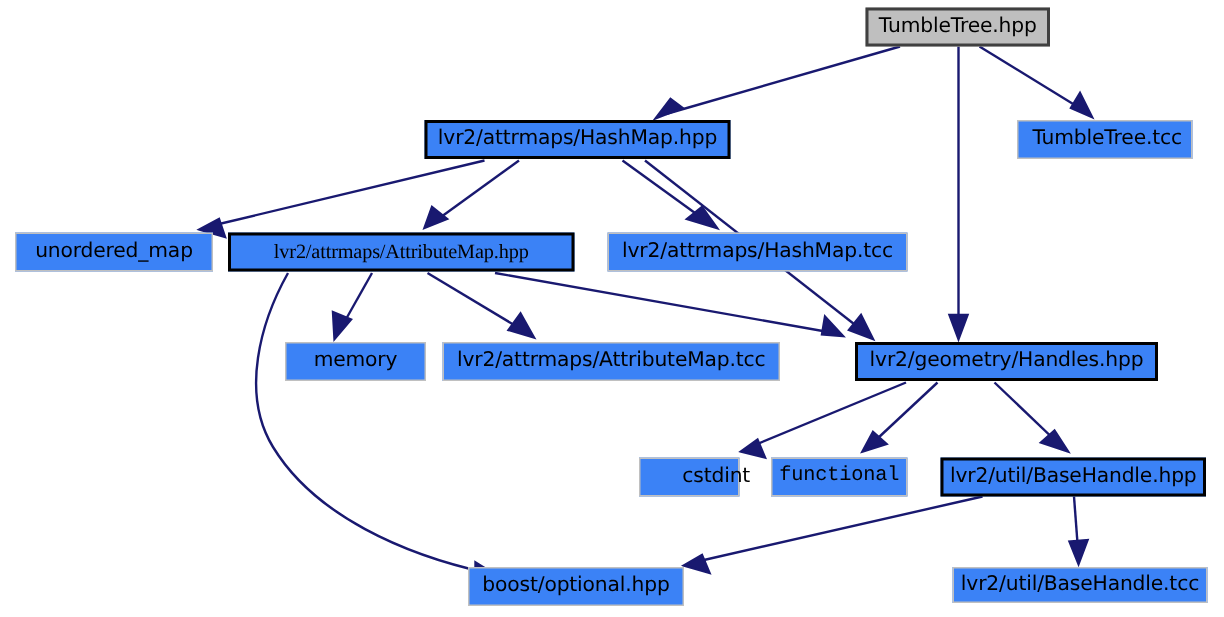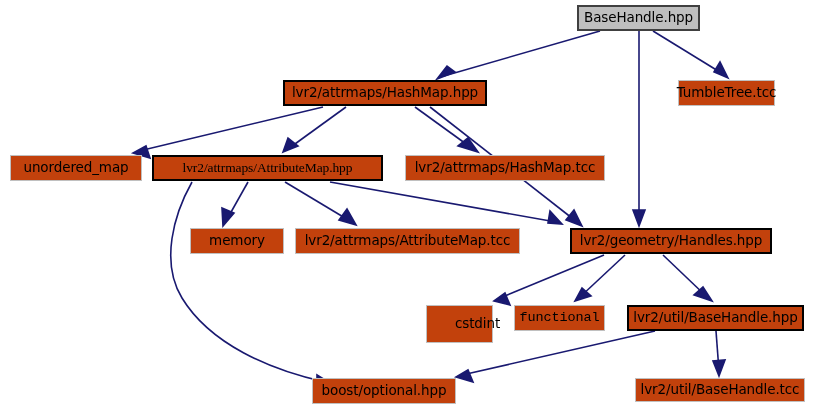--- a/index.html
+++ b/index.html
@@ -23,21 +23,21 @@
     height: 411px;
     pointer-events: none;
   }
   .node {
     position: absolute;
     box-sizing: border-box;
     display: flex;
     align-items: center;
     justify-content: center;
     white-space: nowrap;
-    background: #c2410c;
+    background: #3b82f6;
     color: #000000;
     font-size: 13.5px;
     line-height: 1;
     letter-spacing: -0.1px;
   }
   .node.plain {
     border: 1px solid #c0c0c0;
   }
   .node.bold {
     border: 2px solid #000000;
@@ -116,47 +116,47 @@
         <path d="M 655 331 L 462 375" fill="none" stroke="#191970" stroke-width="1.6"></path>
         <polygon points="456 377 473 382 468 370" fill="#191970" stroke="#191970" stroke-width="1.6"></polygon>
       </g>
       <g>
         <path d="M 716 331 L 719 371" fill="none" stroke="#191970" stroke-width="1.6"></path>
         <polygon points="719 376 725 360 713 361" fill="#191970" stroke="#191970" stroke-width="1.6"></polygon>
       </g>
     </svg>
   <div id="node-layer">
       <div class="node root" style="left: 577px; top: 5px; width: 123px; height: 26px;">
-        <span class="node-label">BaseHandle.hpp</span>
+        <span class="node-label">TumbleTree.hpp</span>
       </div>
       <div class="node bold" style="left: 283px; top: 80px; width: 204px; height: 26px;">
         <span class="node-label">lvr2/attrmaps/HashMap.hpp</span>
       </div>
-      <div class="node plain" style="left: 678px; top: 80px; width: 97px; height: 26px;">
+      <div class="node plain" style="left: 678px; top: 80px; width: 117px; height: 26px; justify-content: flex-end;">
         <span class="node-label">TumbleTree.tcc</span>
       </div>
       <div class="node plain" style="left: 10px; top: 155px; width: 132px; height: 26px;">
         <span class="node-label">unordered_map</span>
       </div>
       <div class="node bold" style="left: 152px; top: 155px; width: 231px; height: 26px; font-family: Liberation Serif, serif;">
         <span class="node-label">lvr2/attrmaps/AttributeMap.hpp</span>
       </div>
       <div class="node plain" style="left: 405px; top: 155px; width: 200px; height: 26px;">
         <span class="node-label">lvr2/attrmaps/HashMap.tcc</span>
       </div>
       <div class="node plain" style="left: 190px; top: 228px; width: 94px; height: 26px;">
         <span class="node-label">memory</span>
       </div>
       <div class="node plain" style="left: 295px; top: 228px; width: 225px; height: 26px;">
         <span class="node-label">lvr2/attrmaps/AttributeMap.tcc</span>
       </div>
       <div class="node bold" style="left: 538px; top: 228px; width: 202px; height: 26px; margin-left: 32px;">
         <span class="node-label">lvr2/geometry/Handles.hpp</span>
       </div>
-      <div class="node plain" style="left: 426px; top: 305px; width: 67px; height: 38px; padding-left: 36px;">
+      <div class="node plain" style="left: 426px; top: 305px; width: 67px; height: 26px; padding-left: 36px;">
         <span class="node-label">cstdint</span>
       </div>
       <div class="node plain" style="left: 514px; top: 305px; width: 91px; height: 26px; font-family: Liberation Mono, monospace;">
         <span class="node-label">functional</span>
       </div>
       <div class="node bold" style="left: 627px; top: 305px; width: 177px; height: 26px;">
         <span class="node-label">lvr2/util/BaseHandle.hpp</span>
       </div>
       <div class="node plain" style="left: 312px; top: 378px; width: 144px; height: 26px;">
         <span class="node-label">boost/optional.hpp</span>

